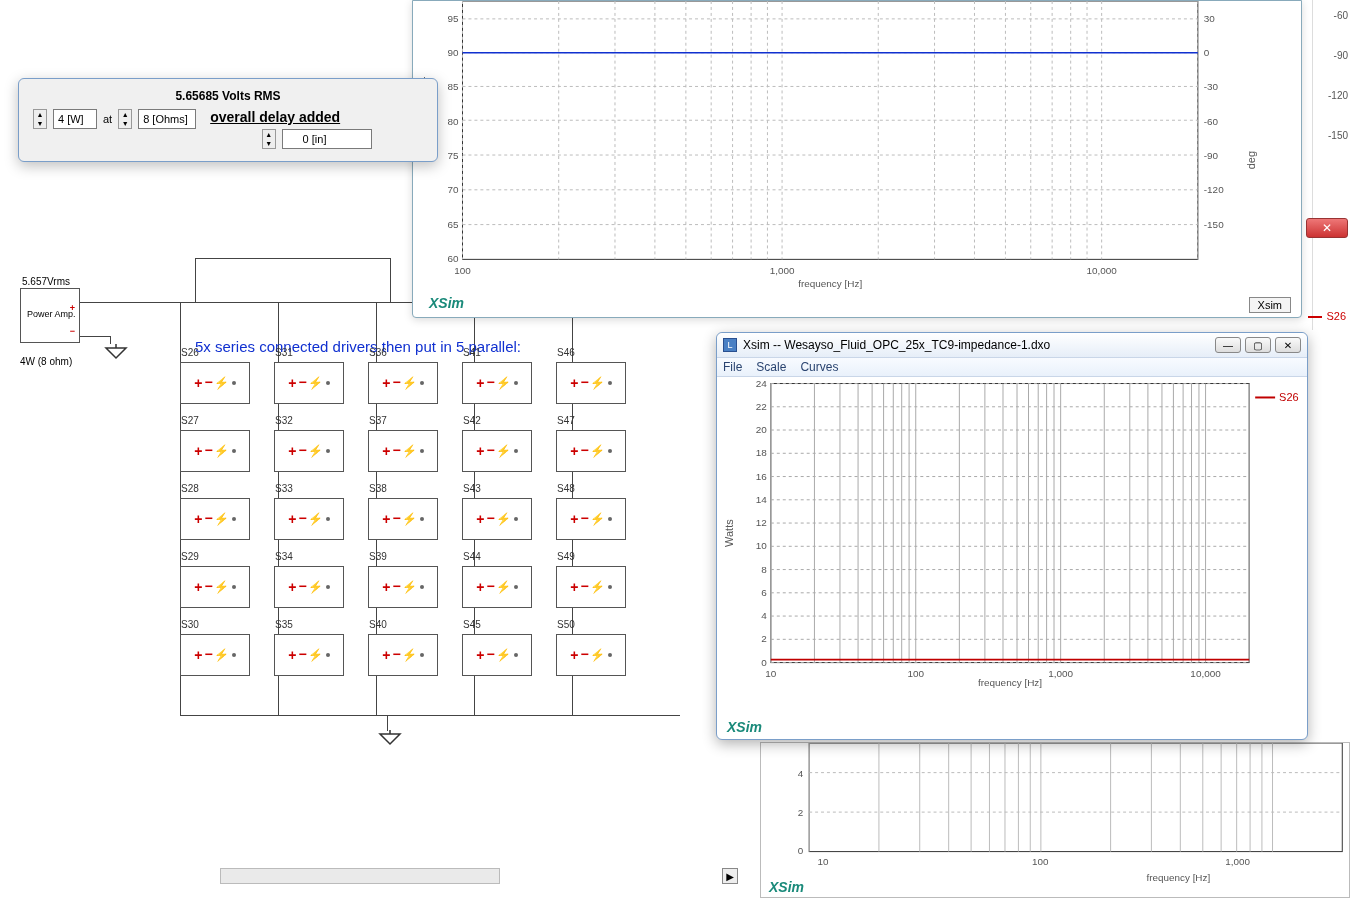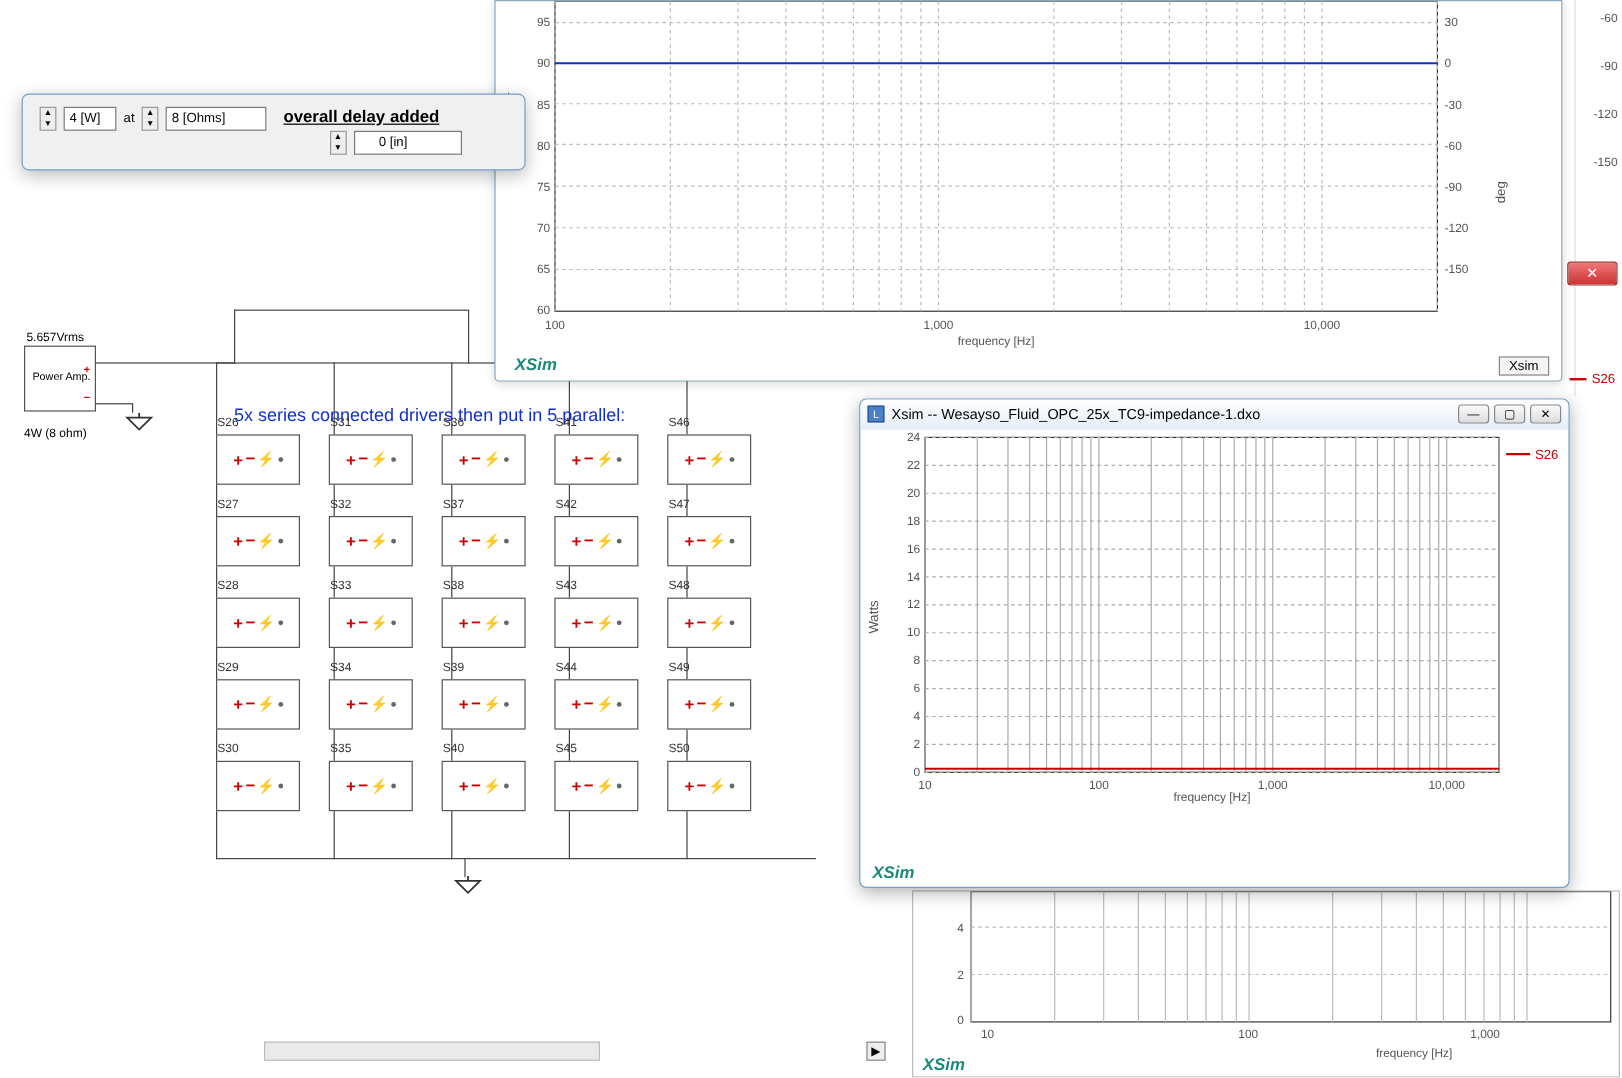--- a/index.html
+++ b/index.html
@@ -197,33 +197,34 @@
   <div class="tick" style="top:130px">-150</div>
 </div>
 <div class="legend-s26">
   <span class="legend-line"></span><span>S26</span>
 </div>
 
 <div class="close-x-red">✕</div>
 
 <div class="dialog">
   <div class="dialog-body">
+    <div class="volts-label">5.65685 Volts RMS</div>
     <div style="display:flex; align-items:flex-start; gap:14px;">
       <div class="row-inputs">
         <div class="stepper">
             <span>▲</span>
             <span>▼</span>
           </div>
         <input class="txtinput" style="width: 44px;" value="4 [W]">
         <span>at</span>
         <div class="stepper">
             <span>▲</span>
             <span>▼</span>
           </div>
-        <input class="txtinput" style="width: 84px;" value="8 [Ohms]">
+        <input class="txtinput" style="width: 58px;" value="8 [Ohms]">
       </div>
       <div style="flex:1">
         <span class="delay-label">overall delay added</span>
         <div class="row-inputs" style="justify-content:center">
           <div class="stepper">
               <span>▲</span>
               <span>▼</span>
             </div>
           <input class="txtinput" style="width: 90px; padding-left: 20px;" value="0 [in]">
         </div>
@@ -545,20 +546,25 @@
   <div class="win-titlebar">
     <div class="title">
       <span style="width:14px;height:14px;background:#4a80c4;border:1px solid #2a5090;display:inline-block;color:#fff;font-size:9px;text-align:center;line-height:13px;">L</span>
       <span>Xsim -- Wesayso_Fluid_OPC_25x_TC9-impedance-1.dxo</span>
     </div>
     <div class="win-controls">
       <div class="wc">—</div>
       <div class="wc">▢</div>
       <div class="wc">✕</div>
     </div>
+  </div>
+  <div class="menubar">
+    <span>File</span>
+    <span>Scale</span>
+    <span>Curves</span>
   </div>
   <div class="watts-chart-area">
     <div class="watts-ylabel">Watts</div>
     <svg width="100%" height="100%" viewBox="0 0 592 320">
       <rect x="54" y="6" width="480" height="280" fill="#fff" stroke="#333"></rect>
       <g stroke="#aaa" stroke-dasharray="3,3" id="watts-hgrid">
           <line x1="54" y1="6" x2="534" y2="6"></line>
           <line x1="54" y1="29.333333333333332" x2="534" y2="29.333333333333332"></line>
           <line x1="54" y1="52.666666666666664" x2="534" y2="52.666666666666664"></line>
           <line x1="54" y1="76" x2="534" y2="76"></line>

